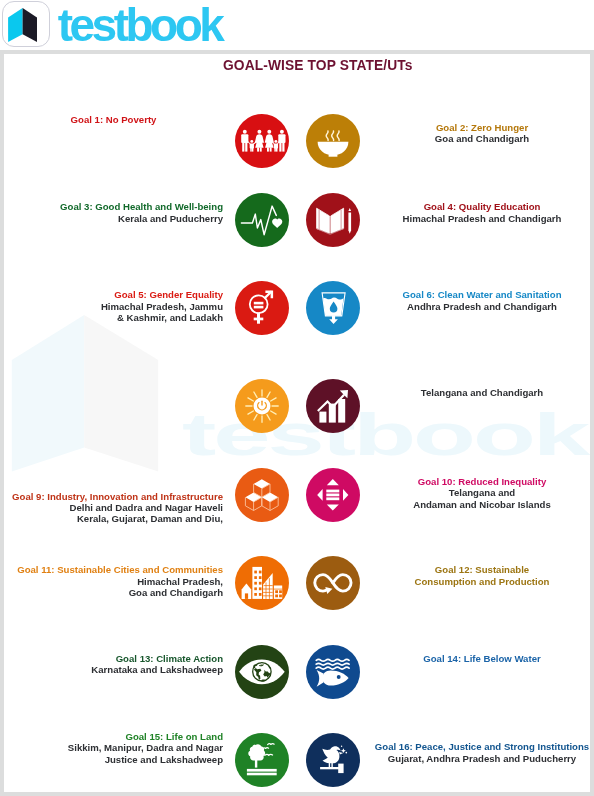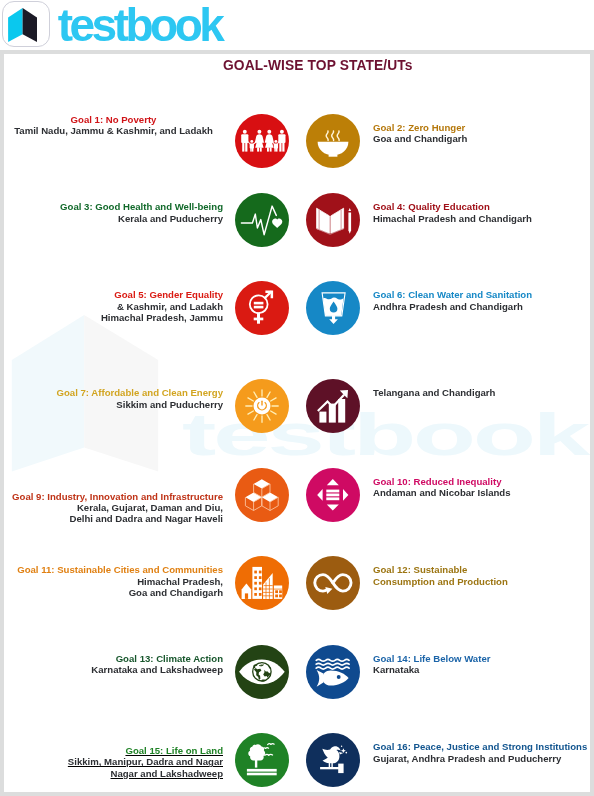--- a/index.html
+++ b/index.html
@@ -27,21 +27,21 @@
   
   .wm{position:absolute;left:0;top:0;width:586px;height:738px;overflow:hidden;pointer-events:none;}
   .wm-book{position:absolute;left:-4px;top:260.7px;}
   .wm-word{position:absolute;left:178px;top:350.5px;font-size:103px;font-weight:700;color:#edf8fc;
     letter-spacing:-3.0px;line-height:103px;transform:scaleY(0.57);transform-origin:left top;}
 
   
   .row{position:absolute;left:0;width:586px;height:56px;}
   .txt{position:absolute;}
   .txt.l{left:0;width:219px;text-align:right;}
-  .txt.r{left:369px;width:218px;text-align:left;}
+  .txt.r{left:369px;width:218px;text-align:center;}
   .gt{font-size:9.6px;font-weight:700;line-height:11.4px;white-space:nowrap;}
   .gs{font-size:9.6px;font-weight:700;color:#2d2f33;line-height:11.4px;white-space:nowrap;}
   .circ{position:absolute;width:54px;height:54px;border-radius:50%;top:2px;}
   .circ.l{left:230.5px;}
   .circ.r{left:301.5px;}
   .circ svg{position:absolute;left:0;top:0;display:block;}
 </style>
 </head>
 <body>
 
@@ -63,21 +63,20 @@
           <path d="M84.2 0 L11.8 45.1 L11.8 156.5 L84.2 132.6 Z" fill="#f1f9fc"></path>
           <path d="M84.2 0 L158.2 45.1 L158.2 156.5 L84.2 132.6 Z" fill="#f7f7f7"></path>
         </svg>
         <div class="wm-word">testbook</div>
     </div>
     <div class="title">GOAL-WISE TOP STATE/UTs</div>
     <div id="rows">
         <div class="row" id="row0" style="top: 57.8px;">
           <div class="txt l" style="top: 2px; text-align: center;">
             <div class="gt" style="color:#d01317">Goal 1: No Poverty</div>
-            <div class="gs">Tamil Nadu, Jammu &amp; Kashmir, and Ladakh</div>
           </div>
           <div class="circ l" style="background: rgb(216, 15, 18);">
             <svg width="54" height="54" viewBox="0 0 54 54">
               <g fill="#fff">
                 <circle cx="9.8" cy="17.8" r="1.95"></circle>
                 <rect x="6.20" y="20.3" width="7.2" height="8.6" rx="1.0"></rect>
                 <rect x="7.20" y="27.6" width="2.2" height="10.0"></rect>
                 <rect x="10.20" y="27.6" width="2.2" height="10.0"></rect>
                 <circle cx="16.8" cy="27.4" r="1.45"></circle>
                 <rect x="14.65" y="29.4" width="4.3" height="5.0" rx=".6"></rect>
@@ -155,22 +154,22 @@
               <g fill="#fff">
                 <path d="M42.4 19.5h2.7v17.8l-1.35 3.4-1.35-3.4z"></path>
                 <path d="M43.75 15.0l1.35 3.0h-2.7z"></path>
               </g>
             </svg>
           </div>
         </div>
         <div class="row" id="row2" style="top: 225px;">
           <div class="txt l" style="top: 10.2px;">
             <div class="gt" style="color:#da1a12">Goal 5: Gender Equality</div>
+            <div class="gs">Himachal Pradesh, Jammu</div>
             <div class="gs">&amp; Kashmir, and Ladakh</div>
-            <div class="gs">Himachal Pradesh, Jammu</div>
           </div>
           <div class="circ l" style="background: rgb(218, 26, 18);">
             <svg width="54" height="54" viewBox="0 0 54 54">
               <g transform="translate(-1.4,-0.6)">
                 <circle cx="25.1" cy="23.8" r="8.9" fill="none" stroke="#fff" stroke-width="1.8"></circle>
                 <rect x="20.2" y="21.4" width="9.6" height="2.6" fill="#fff"></rect>
                 <rect x="20.2" y="25.4" width="9.6" height="2.6" fill="#fff"></rect>
                 <rect x="23.4" y="32.3" width="3.0" height="11.0" fill="#fff"></rect>
                 <rect x="20.1" y="37.2" width="9.6" height="2.7" fill="#fff"></rect>
                 <path d="M30.6 18.2 L38.1 10.9" stroke="#fff" stroke-width="2.3" fill="none"></path>
@@ -188,24 +187,20 @@
                 <path d="M16.1 11.9 H39.1 L35.8 34.9 H19.4 Z" fill="none" stroke="#fff" stroke-width="1.1"></path>
                 <path d="M17.1 17.4 c2.3-1.4 3.8 .9 5.9 .9 2.5 0 3.0-1.9 5.0-1.9 2.7 0 3.3 2.2 5.6 2.2 1.7 0 2.8-.9 3.9-1.4 l-2.3 17.6 H19.4 Z" fill="#fff"></path>
                 <rect x="26.0" y="34.5" width="3.1" height="4.6" fill="#fff"></rect>
                 <path d="M23.2 38.3 H31.9 L27.55 43.1 Z" fill="#fff"></path>
                 <path d="M27.6 20.5 c-2.3 3.2 -3.8 5.4 -3.8 7.3 a3.8 3.8 0 0 0 7.6 0 c0-1.9 -1.5-4.1 -3.8-7.3z" fill="#1688c6"></path>
               </g>
             </svg>
           </div>
         </div>
         <div class="row" id="row3" style="top: 323.15px;">
-          <div class="txt l" style="top: 10.2px;">
-            <div class="gt" style="color:#d2a521">Goal 7: Affordable and Clean Energy</div>
-            <div class="gs">Sikkim and Puducherry</div>
-          </div>
           <div class="circ l" style="background: rgb(245, 155, 28);">
             <svg width="54" height="54" viewBox="0 0 54 54">
               <g>
                 <path d="M27.00 17.00 L27.00 10.80 M32.00 18.34 L35.10 12.97 M35.66 22.00 L41.03 18.90 M37.00 27.00 L43.20 27.00 M35.66 32.00 L41.03 35.10 M32.00 35.66 L35.10 41.03 M27.00 37.00 L27.00 43.20 M22.00 35.66 L18.90 41.03 M18.34 32.00 L12.97 35.10 M17.00 27.00 L10.80 27.00 M18.34 22.00 L12.97 18.90 M22.00 18.34 L18.90 12.97" stroke="#ffeeb5" stroke-width="1.35" stroke-linecap="round" fill="none"></path>
                 <circle cx="27" cy="27" r="8.5" fill="#fff"></circle>
                 <path d="M23.9 23.6 a4.3 4.3 0 1 0 6.2 0" fill="none" stroke="#f59b1c" stroke-width="1.35" stroke-linecap="round"></path>
                 <rect x="26.3" y="21.6" width="1.4" height="5.2" rx=".7" fill="#f59b1c"></rect>
               </g>
             </svg>
           </div>
@@ -220,34 +215,35 @@
                 <rect x="32.2" y="20.0" width="7.0" height="23.6"></rect>
                 <path d="M11.1 31.2 L21.5 20.9 L26.7 26.4 L37.3 14.9 L38.9 16.4 L26.8 29.6 L21.6 24.1 L12.5 32.7 Z"></path>
                 <path d="M33.8 11.6 L42.0 11.0 L41.4 19.3 L38.5 16.4 L36.6 14.4 Z"></path>
               </g>
             </svg>
           </div>
         </div>
         <div class="row" id="row4" style="top: 411.6px;">
           <div class="txt l" style="top: 25px;">
             <div class="gt" style="color:#bf3317">Goal 9: Industry, Innovation and Infrastructure</div>
+            <div class="gs">Delhi and Dadra and Nagar Haveli</div>
             <div class="gs">Kerala, Gujarat, Daman and Diu,</div>
-            <div class="gs">Delhi and Dadra and Nagar Haveli</div>
           </div>
           <div class="circ l" style="background: rgb(233, 91, 19);">
             <svg width="54" height="54" viewBox="0 0 54 54">
               <g>
                 <path d="M18.60 24.50 L26.80 29.20 L18.60 33.90 L10.40 29.20 Z M35.00 24.50 L43.20 29.20 L35.00 33.90 L26.80 29.20 Z M26.80 11.20 L35.00 15.90 L26.80 20.60 L18.60 15.90 Z" fill="#fff"></path>
                 <path d="M10.40 29.20 L10.40 37.80 L18.60 42.50 L26.80 37.80 L26.80 29.20 L18.60 33.90 M26.80 29.20 L26.80 37.80 L35.00 42.50 L43.20 37.80 L43.20 29.20 L35.00 33.90 M18.60 15.90 L18.60 24.50 L26.80 29.20 L35.00 24.50 L35.00 15.90 L26.80 20.60" fill="none" stroke="#fbc9a6" stroke-width=".85"></path>
                 <path d="M18.60 33.90 L18.60 42.50 M35.00 33.90 L35.00 42.50 M26.80 20.60 L26.80 29.20" fill="none" stroke="#fbc9a6" stroke-width=".85"></path>
               </g>
             </svg>
           </div>
           <div class="txt r" style="top: 10.2px;">
             <div class="gt" style="color:#cf0a63">Goal 10: Reduced Inequality</div>
+            <div class="gs">Telangana and</div>
             <div class="gs">Andaman and Nicobar Islands</div>
           </div>
           <div class="circ r" style="background: rgb(207, 10, 99);">
             <svg width="54" height="54" viewBox="0 0 54 54">
               <g fill="#fff">
                 <path d="M26.8 11.1 L32.8 17.2 H20.8 Z"></path>
                 <path d="M26.8 42.6 L20.8 36.5 H32.8 Z"></path>
                 <path d="M11.2 26.9 L16.6 21.0 V32.8 Z"></path>
                 <path d="M42.4 26.9 L37.0 32.8 V21.0 Z"></path>
                 <rect x="20.3" y="21.6" width="13.0" height="2.8"></rect>
@@ -322,40 +318,39 @@
                 <path d="M19.0 24.6 l2.3 2.7 -.1 2.9 2.0 1.9 .7 3.0 1.5-1.3 -.3-3.0 -1.5-1.3 .4-2.3 2.4-1.5 -1.0-2.0 -3.2 .5 -1.5-1.2 -1.7 1.6z"></path>
                 <path d="M29.4 24.8 l1.3 1.8 2.1-.2 1.3 1.8 1.4-.6 .5 2.6 -1.9 .4 -1.5 2.1 -1.0-1.7 -1.9 .6 -1.5-2.1 1.2-1.9z"></path>
                 <path d="M26.9 34.8 c1.8-.6 3.5-.2 4.7 .8 -1.3 .9 -3.0 1.3 -4.7 1.0 -.6-.1 -.8-1.5 0-1.8z"></path>
                 <path d="M33.0 19.7 c1.5 1.1 2.6 2.6 3.0 4.4 -.9 .2 -1.7-.6 -2.1-1.5 -.4-.8 -.3-2.1 -.9-2.9z"></path>
                 <path d="M25.0 18.4 c1.0.2 1.1 1.2 1.9 1.3 .8.1 1.3-.7 1.8-.1 .3.5 -.6 1.1 -1.3 1.4 -.9.4 -2.1 .3 -3.0-.1 -.5-.3 -.2-1.0 .6-.9 .5 .1 1.0 .3 1.4 .2"></path>
               </g>
             </svg>
           </div>
           <div class="txt r" style="top: 10.2px;">
             <div class="gt" style="color:#1b64a8">Goal 14: Life Below Water</div>
-            <div class="gs">Karnataka</div>
           </div>
           <div class="circ r" style="background: rgb(15, 74, 143);">
             <svg width="54" height="54" viewBox="0 0 54 54">
               <g fill="none" stroke="#fff" stroke-width="1.7" stroke-linecap="round">
                 <path d="M10.20 15.30 q2.35 -1.85 4.70 0 q2.35 1.85 4.70 0 q2.35 -1.85 4.70 0 q2.35 1.85 4.70 0 q2.35 -1.85 4.70 0 q2.35 1.85 4.70 0 q2.35 -1.85 4.70 0"></path>
                 <path d="M10.20 19.20 q2.35 -1.85 4.70 0 q2.35 1.85 4.70 0 q2.35 -1.85 4.70 0 q2.35 1.85 4.70 0 q2.35 -1.85 4.70 0 q2.35 1.85 4.70 0 q2.35 -1.85 4.70 0"></path>
                 <path d="M10.20 23.10 q2.35 -1.85 4.70 0 q2.35 1.85 4.70 0 q2.35 -1.85 4.70 0 q2.35 1.85 4.70 0 q2.35 -1.85 4.70 0 q2.35 1.85 4.70 0 q2.35 -1.85 4.70 0"></path>
               </g>
               <path d="M24.6 25.4 C32.6 25.4 39.2 28.8 42.6 33.0 C39.2 37.2 32.6 40.6 24.6 40.6 C19.6 40.6 16.2 37.2 16.2 33.0 C16.2 28.8 19.6 25.4 24.6 25.4 Z" fill="#fff"></path>
               <path d="M17.4 28.6 L10.6 24.9 C12.4 27.9 13.2 30.4 13.2 33.3 C13.2 36.2 12.4 38.7 10.6 41.7 L17.4 37.6 Z" fill="#fff"></path>
               <circle cx="32.7" cy="32.0" r="1.95" fill="#0f4a8f"></circle>
             </svg>
           </div>
         </div>
         <div class="row" id="row7" style="top: 676.95px;">
-          <div class="txt l" style="top: 14px; text-decoration: underline;">
+          <div class="txt l" style="top: 0;">
             <div class="gt" style="color:#1f8226">Goal 15: Life on Land</div>
             <div class="gs">Sikkim, Manipur, Dadra and Nagar</div>
-            <div class="gs">Nagar and Lakshadweep</div>
+            <div class="gs">Justice and Lakshadweep</div>
           </div>
           <div class="circ l" style="background: rgb(31, 130, 38);">
             <svg width="54" height="54" viewBox="0 0 54 54">
               <g fill="#fff">
                 <path d="M20.6 11.6 c-1.5 0-2.8 .9-3.4 2.2 -1.4 .2-2.4 1.4-2.4 2.8 0 .4 .1 .8 .2 1.1 -1.0 .5-1.7 1.5-1.7 2.7 0 1.3 .8 2.4 1.9 2.9 -.1 .3-.1 .6 -.1 .9 0 1.8 1.4 3.2 3.2 3.2 h7.2 c1.8 0 3.2-1.4 3.2-3.2 0-.4 -.1-.8 -.2-1.1 1.0-.5 1.7-1.6 1.7-2.8 0-1.1 -.6-2.1 -1.4-2.7 .2-.4 .3-.8 .3-1.2 0-1.5 -1.1-2.7 -2.6-2.8 -.6-1.4 -2.0-2.4 -3.6-2.4 -.9 0-1.8 .3-2.4 .8 -.6-.4 -1.2-.4 -1.9-.4z"></path>
                 <rect x="19.9" y="26.8" width="2.4" height="7.8"></rect>
                 <rect x="11.9" y="35.9" width="29.8" height="2.7"></rect>
                 <rect x="11.9" y="39.7" width="29.8" height="2.6"></rect>
               </g>
               <g fill="none" stroke="#fff" stroke-width="1.2" stroke-linecap="round">

